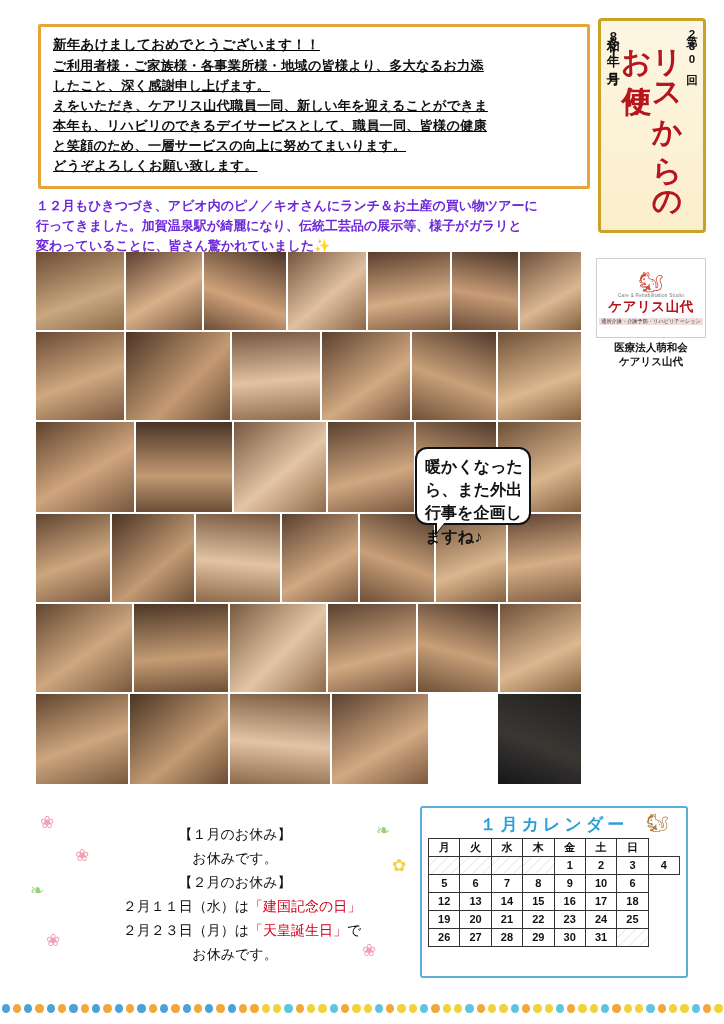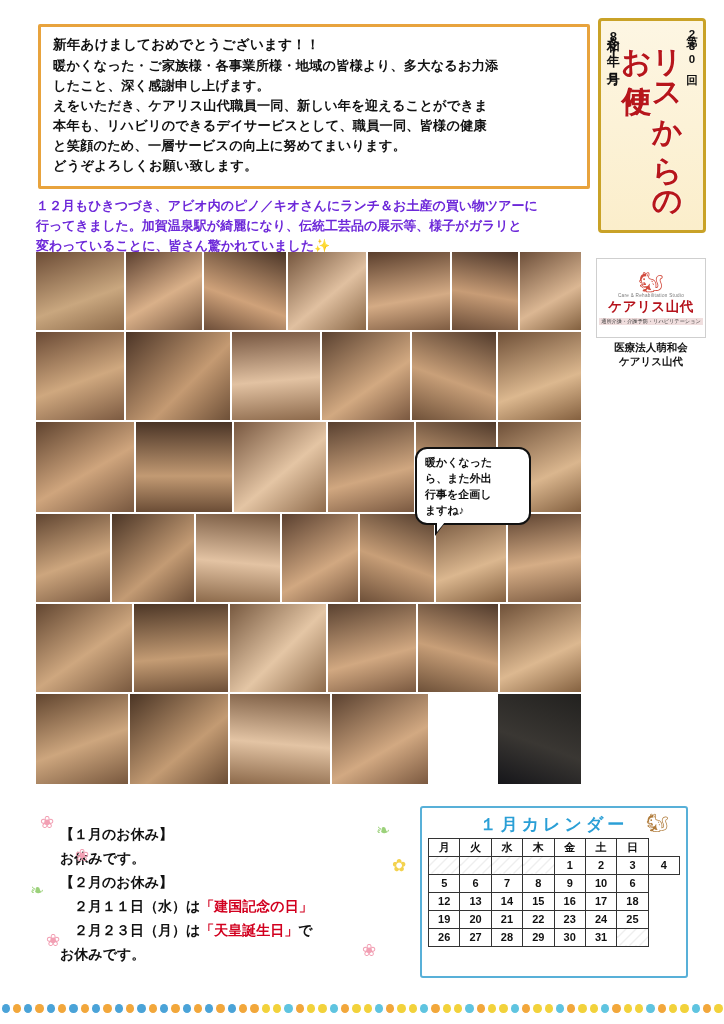--- a/index.html
+++ b/index.html
@@ -8,21 +8,21 @@
     background:#ffffff;
     font-family:"Liberation Sans","DejaVu Sans",sans-serif;
     position:relative;overflow:hidden;
   }
   .page{position:absolute;inset:0;background:#fff;}
 
   
   .greeting-box{
     position:absolute;left:38px;top:24px;width:552px;height:165px;
     border:3px solid #e8a33d;background:#fff;border-radius:2px;
-    box-sizing:border-box;padding:8px 10px 0 12px;
+    box-sizing:border-box;padding:8px 10px 0 12px;text-decoration:underline;
   }
   .greeting-line{
     font-size:13.2px;line-height:1.52;color:#111;font-weight:bold;
     letter-spacing:0.2px;white-space:nowrap;
   }
   .greeting-line.first{font-size:13.6px;}
 
   
   .masthead{
     position:absolute;right:18px;top:18px;width:108px;height:215px;
@@ -80,38 +80,38 @@
 
   
   .collage{position:absolute;left:36px;top:252px;width:545px;height:535px;}
   .ph{position:absolute;overflow:hidden;background:#7a5c42;}
 
   
   .bubble{
     position:absolute;left:415px;top:447px;width:116px;height:78px;
     border:2px solid #111;border-radius:12px;background:#fff;
     box-sizing:border-box;padding:6px 6px 0 8px;
-    font-size:11px;font-weight:bold;line-height:1.45;color:#111;
+    font-size:16px;font-weight:bold;line-height:1.45;color:#111;
   }
   .bubble:after{
     content:"";position:absolute;left:18px;bottom:-13px;
     border-width:13px 10px 0 0;border-style:solid;
     border-color:#111 transparent transparent transparent;
   }
   .bubble:before{
     content:"";position:absolute;left:20px;bottom:-9px;z-index:2;
     border-width:10px 8px 0 0;border-style:solid;
     border-color:#fff transparent transparent transparent;
   }
 
   
   .holiday{
     position:absolute;left:60px;top:822px;width:350px;
   }
-  .hl{font-size:14px;font-weight:bold;color:#111;line-height:1.72;white-space:nowrap;}
+  .hl{font-size:14px;font-weight:normal;color:#111;line-height:1.72;white-space:nowrap;text-align:center;}
   .hl .hi{color:#d2001f;}
 
   
   .cal-panel{
     position:absolute;left:420px;top:806px;width:268px;height:172px;
     border:2px solid #58b0d8;border-radius:3px;background:#fff;box-sizing:border-box;
     padding:4px 6px 6px 6px;
   }
   .cal-title{
     text-align:center;font-size:17px;font-weight:bold;color:#2a9fd6;
@@ -137,21 +137,21 @@
 
   .corner-deco{position:absolute;font-size:22px;color:#e86a7c;}
 </style>
 </head>
 <body>
 
 <div class="page">
 
   <div class="greeting-box">
     <div class="greeting-line first">新年あけましておめでとうございます！！</div>
-    <div class="greeting-line">暖かくなった・ご家族様・各事業所様・地域の皆様より、多大なるお力添</div>
+    <div class="greeting-line">ご利用者様・ご家族様・各事業所様・地域の皆様より、多大なるお力添</div>
     <div class="greeting-line">したこと、深く感謝申し上げます。</div>
     <div class="greeting-line">えをいただき、ケアリス山代職員一同、新しい年を迎えることができま</div>
     <div class="greeting-line">本年も、リハビリのできるデイサービスとして、職員一同、皆様の健康</div>
     <div class="greeting-line">と笑顔のため、一層サービスの向上に努めてまいります。</div>
     <div class="greeting-line">どうぞよろしくお願い致します。</div>
   </div>
 
   <div class="masthead">
     <div class="mast-issue">第280回</div>
     <div class="mast-title">リスからのお便り</div>

